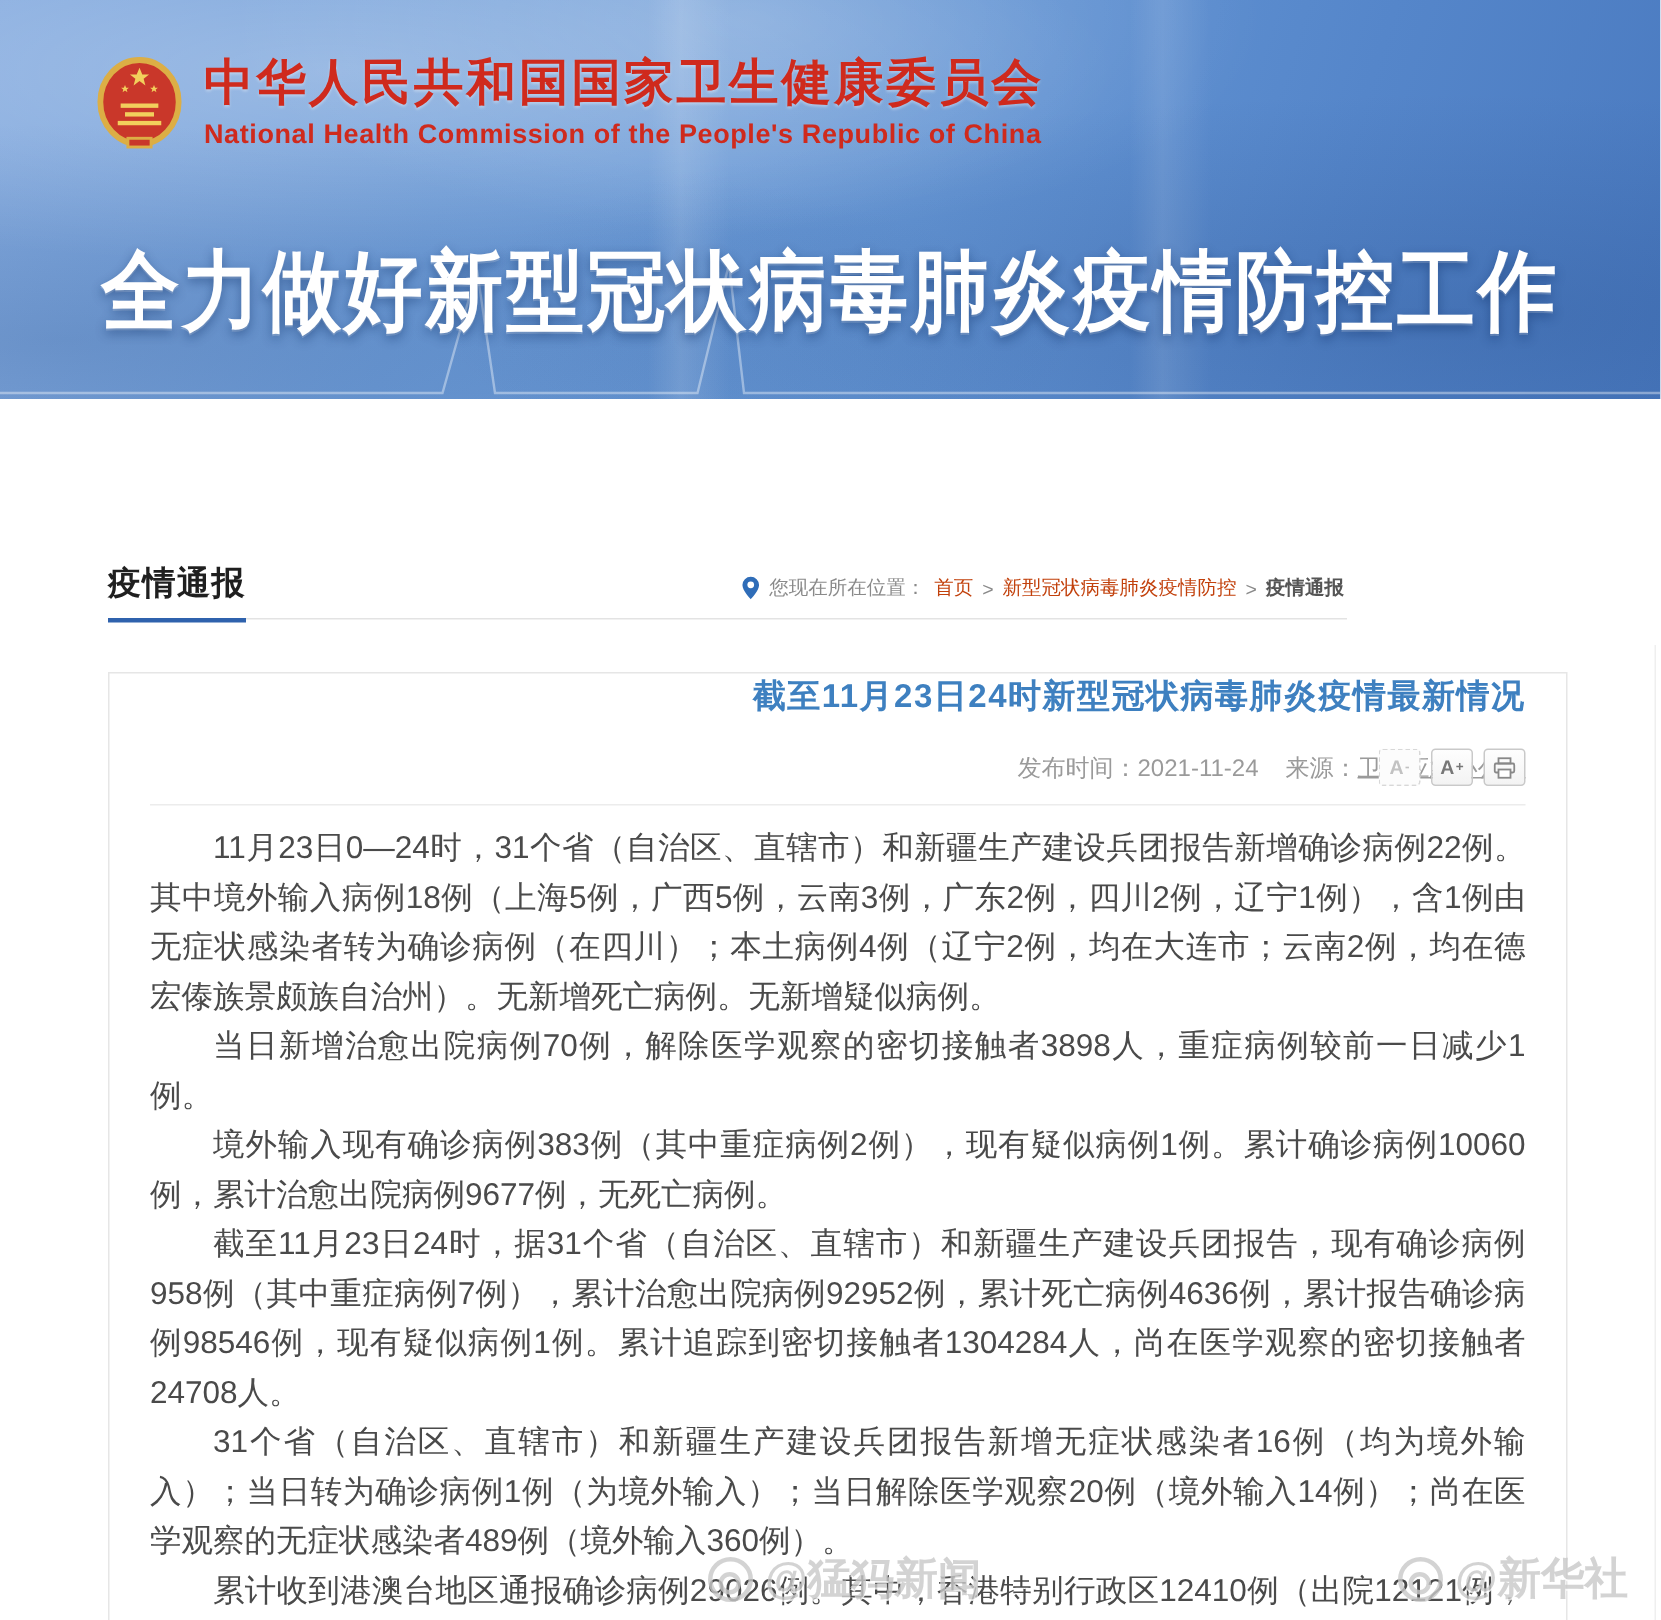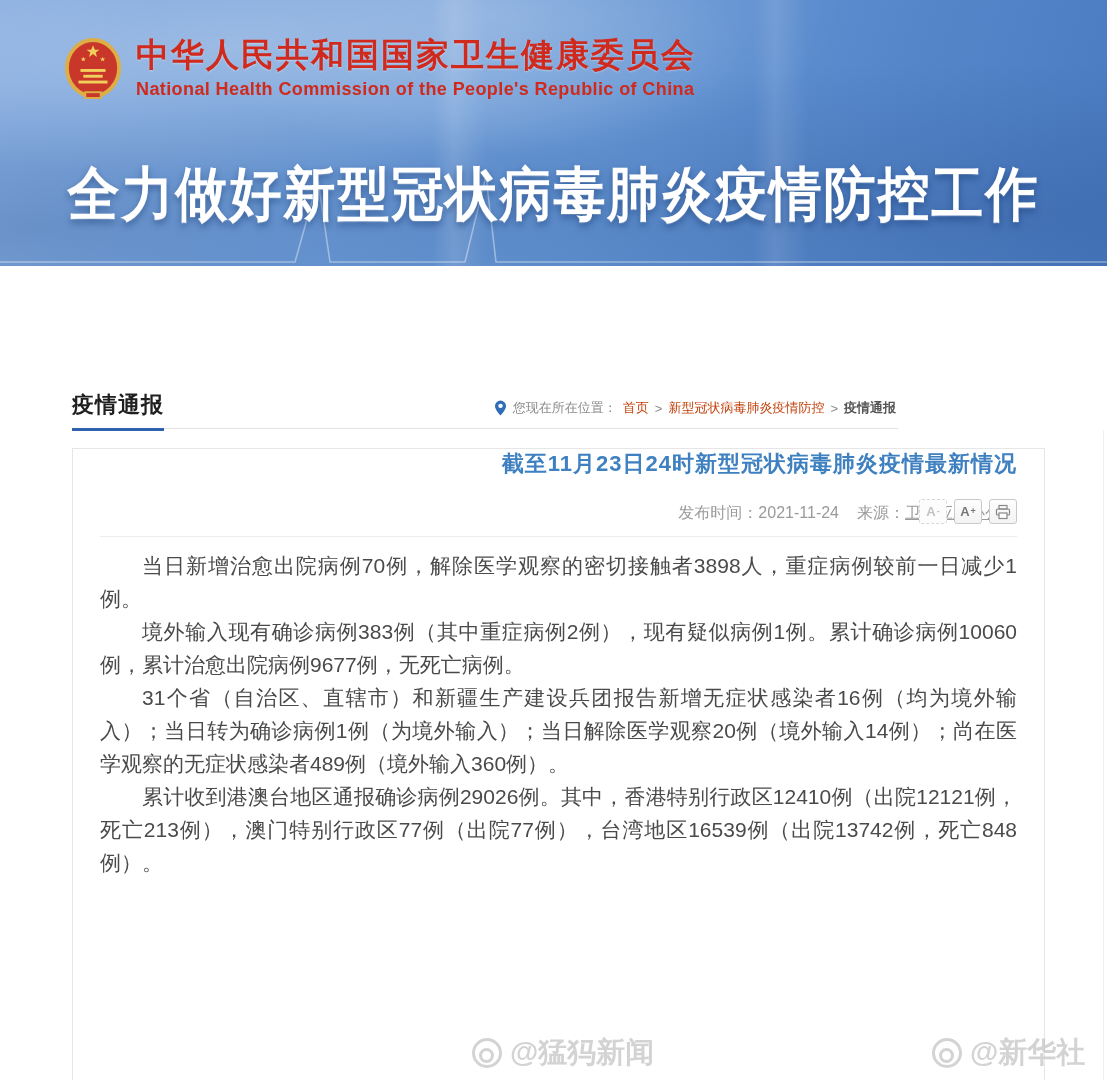--- a/index.html
+++ b/index.html
@@ -32,21 +32,21 @@
           text-shadow:0 1px 2px rgba(255,255,255,0.35);}
   .org-en{margin-top:5px;font-size:18px;font-weight:700;color:#cf2a1d;letter-spacing:0.4px;}
   .slogan{
     position:absolute;top:156px;left:40px;right:40px;text-align:center;
     font-size:52px;font-weight:700;color:#ffffff;letter-spacing:2px;white-space:nowrap;
     text-shadow:0 3px 7px rgba(10,45,100,0.45), 0 1px 0 rgba(255,255,255,0.25);
     transform:scaleY(1.12);transform-origin:top;
   }
   .ekg{position:absolute;left:0;bottom:0;width:1107px;height:92px;opacity:0.55;}
   
-  .section-row{position:absolute;top:374px;left:0;width:958px;height:55px;background:#fff;}
+  .section-row{position:absolute;top:358px;left:0;width:958px;height:55px;background:#fff;}
   .gray-rule{position:absolute;left:72px;right:60px;bottom:0;height:1px;background:#e3e3e3;}
   .tab{
     position:absolute;left:72px;bottom:-2px;font-size:22px;font-weight:700;color:#1f1f1f;
     padding-bottom:8px;border-bottom:3px solid #2f62ad;cursor:pointer;letter-spacing:1px;
   }
   .breadcrumb{
     position:absolute;right:62px;bottom:12px;font-size:13px;color:#8a8a8a;
     display:flex;align-items:center;gap:6px;white-space:nowrap;
   }
   .breadcrumb .pin{width:13px;height:16px;display:inline-block;}
@@ -164,22 +164,24 @@
           <rect x="1.5" y="5" width="13" height="6" rx="1" fill="none" stroke="#888" stroke-width="1.2"></rect>
           <rect x="4" y="9" width="8" height="5.5" fill="#fff" stroke="#888" stroke-width="1.2"></rect>
         </svg>
       </div>
     </div>
   </div>
 
   <div class="meta-divider"></div>
 
   <div class="article-body">
+    <p>11月23日0—24时，31个省（自治区、直辖市）和新疆生产建设兵团报告新增确诊病例22例。其中境外输入病例18例（上海5例，广西5例，云南3例，广东2例，四川2例，辽宁1例），含1例由无症状感染者转为确诊病例（在四川）；本土病例4例（辽宁2例，均在大连市；云南2例，均在德宏傣族景颇族自治州）。无新增死亡病例。无新增疑似病例。</p>
     <p>当日新增治愈出院病例70例，解除医学观察的密切接触者3898人，重症病例较前一日减少1例。</p>
     <p>境外输入现有确诊病例383例（其中重症病例2例），现有疑似病例1例。累计确诊病例10060例，累计治愈出院病例9677例，无死亡病例。</p>
+    <p>截至11月23日24时，据31个省（自治区、直辖市）和新疆生产建设兵团报告，现有确诊病例958例（其中重症病例7例），累计治愈出院病例92952例，累计死亡病例4636例，累计报告确诊病例98546例，现有疑似病例1例。累计追踪到密切接触者1304284人，尚在医学观察的密切接触者24708人。</p>
     <p>31个省（自治区、直辖市）和新疆生产建设兵团报告新增无症状感染者16例（均为境外输入）；当日转为确诊病例1例（为境外输入）；当日解除医学观察20例（境外输入14例）；尚在医学观察的无症状感染者489例（境外输入360例）。</p>
     <p>累计收到港澳台地区通报确诊病例29026例。其中，香港特别行政区12410例（出院12121例，死亡213例），澳门特别行政区77例（出院77例），台湾地区16539例（出院13742例，死亡848例）。</p>
   </div>
 </div>
 
 <div class="right-edge"></div>
 
 <div class="watermark wm-1">
   <span class="wm-icon"></span>
   <span>@猛犸新闻</span>

